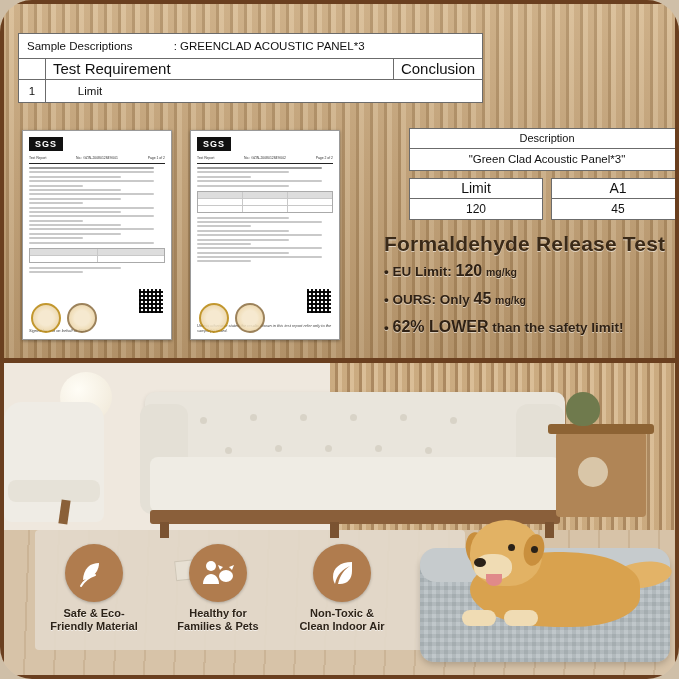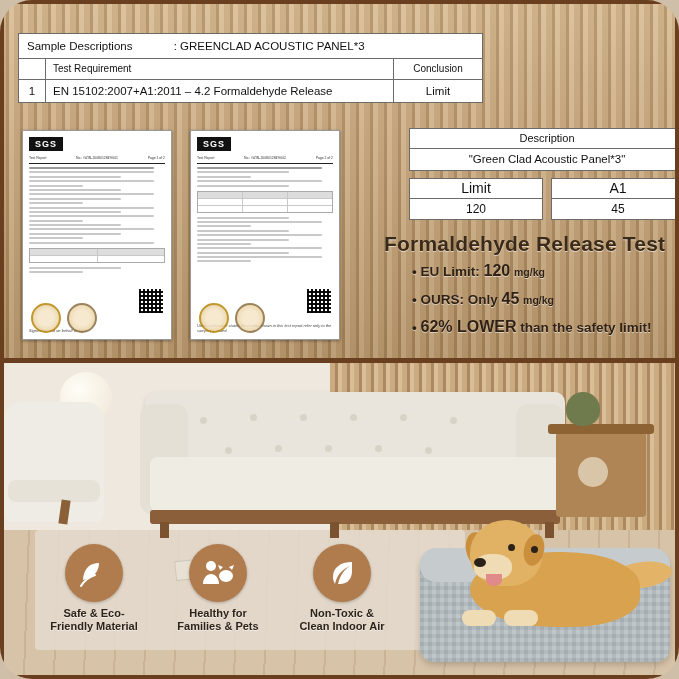--- a/index.html
+++ b/index.html
@@ -39,21 +39,21 @@
     border-bottom:1px solid #6b6b6b;
     white-space:nowrap;
   }
   .sample-title .st-label{display:inline-block;}
   .sample-title .st-value{display:inline-block;margin-left:38px;font-weight:400;}
   .sample-head{display:flex;border-bottom:1px solid #6b6b6b;height:20px;}
   .sample-row{display:flex;height:22px;}
   .c-idx{width:26px;border-right:1px solid #6b6b6b;text-align:center;line-height:inherit;}
   .c-req{flex:1;border-right:1px solid #6b6b6b;padding-left:7px;}
   .c-con{width:88px;text-align:center;}
-  .sample-head div{line-height:20px;font-size:10px;}
+  .sample-head div{line-height:20px;font-size:15px;}
   .sample-row div{line-height:22px;font-size:11.5px;}
 
   
   .report{
     position:absolute;top:130px;width:148px;height:208px;
     background:#fff;border:1px solid #999;
     box-shadow:0 1px 3px rgba(0,0,0,.35);
     overflow:hidden;
     z-index:4;
   }
@@ -115,21 +115,21 @@
     font-size:21px;font-weight:bold;color:#3b2a18;
     letter-spacing:.2px;
     text-shadow:0 1px 0 rgba(255,255,255,.55);
     z-index:5;
   }
   .bullets{
     position:absolute;left:384px;top:262px;width:296px;z-index:5;
     color:#2f2114;font-size:13.5px;font-weight:bold;
     text-shadow:0 1px 0 rgba(255,255,255,.5);
   }
-  .bullets div{margin-bottom:10px;white-space:nowrap;padding-left:28px;}
+  .bullets div{margin-bottom:10px;white-space:nowrap;}
   .bullets .big{font-size:16px;}
   .sup{font-size:10.5px;font-weight:bold;}
 
   
   .bottom{
     position:absolute;left:0;top:362px;width:679px;height:317px;overflow:hidden;
     background:linear-gradient(180deg,#efe6da 0%,#e6dacb 45%,#d9c7b0 100%);
   }
   .wall-slats{
     position:absolute;left:330px;top:0;width:349px;height:190px;
@@ -228,21 +228,20 @@
       <span class="st-label">Sample Descriptions</span>
       <span class="st-value">: GREENCLAD ACOUSTIC PANEL*3</span>
     </div>
     <div class="sample-head">
       <div class="c-idx"></div>
       <div class="c-req">Test Requirement</div>
       <div class="c-con">Conclusion</div>
     </div>
     <div class="sample-row">
       <div class="c-idx">1</div>
-      <div class="c-req">EN 15102:2007+A1:2011 – 4.2 Formaldehyde Release</div>
       <div class="c-con">Limit</div>
     </div>
   </div>
 
   <div class="report r1">
     <div class="rep-head">
       <div class="sgs-logo">SGS</div>
     </div>
     <div class="rep-meta">
       <span>Test Report</span>

